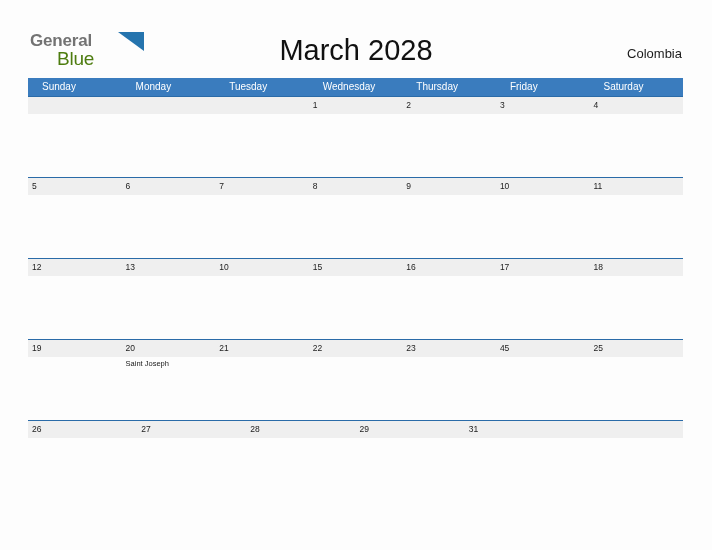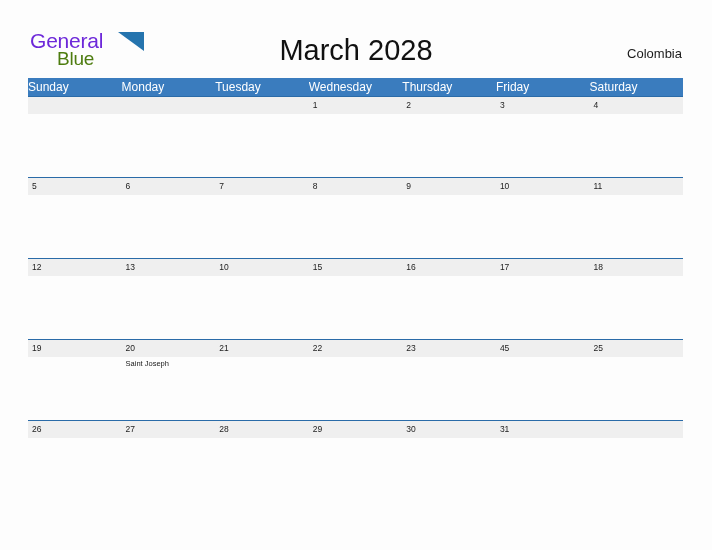--- a/index.html
+++ b/index.html
@@ -25,25 +25,26 @@
     position: absolute;
     left: 30px;
     top: 30px;
     width: 110px;
     height: 40px;
   }
   .brand-line1 {
     position: absolute;
     left: 0;
     top: 0;
-    font-size: 21px;
-    color: #6d28d9;
+    font-size: 17px;
+    color: #737373;
     letter-spacing: -0.2px;
     line-height: 21px;
     white-space: nowrap;
+    font-weight: bold;
   }
   .brand-line2 {
     position: absolute;
     left: 27px;
     top: 18px;
     font-size: 19px;
     color: #4d7c0f;
     letter-spacing: -0.2px;
     line-height: 21px;
     white-space: nowrap;
@@ -88,23 +89,23 @@
   }
 
   .weekday-header {
     display: flex;
     background: #3a7cbe;
     height: 18px;
   }
   .weekday-cell {
     flex: 1 1 0;
     color: #ffffff;
-    font-size: 12px;
+    font-size: 10px;
     line-height: 18px;
-    padding-left: 0;
+    padding-left: 14px;
     box-sizing: border-box;
     white-space: nowrap;
     overflow: hidden;
   }
 
   .week-row {
     position: relative;
     height: 81px;
     border-top: 1.5px solid #2a6ba8;
     box-sizing: border-box;
@@ -306,23 +307,20 @@
       <div class="day-cell">
           <span class="day-number">27</span>
         </div>
       <div class="day-cell">
           <span class="day-number">28</span>
         </div>
       <div class="day-cell">
           <span class="day-number">29</span>
         </div>
       <div class="day-cell">
-          <span class="day-number">30</span>
-        </div>
-      <div class="day-cell">
           <span class="day-number">31</span>
         </div>
       <div class="day-cell empty">
           <span class="day-number"></span>
         </div>
     </div>
   </div>
 
 </div>
 

